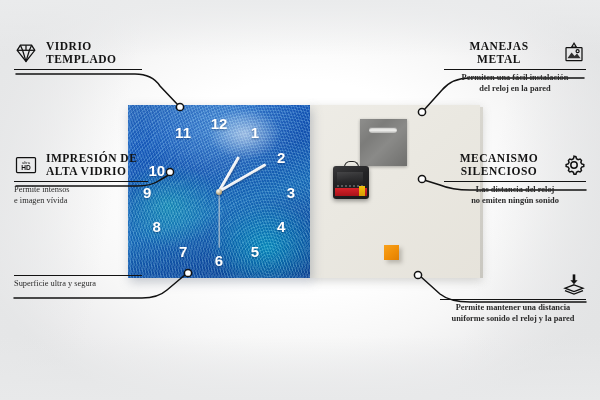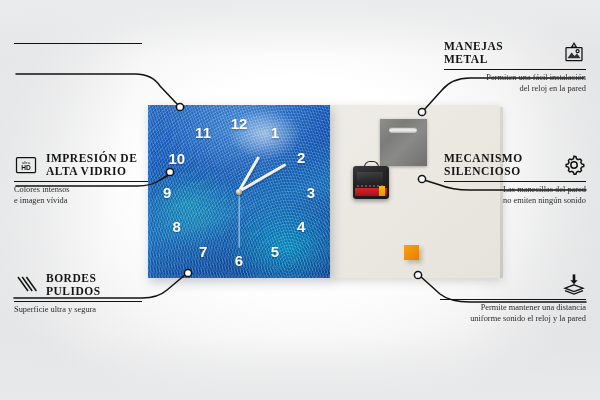--- a/index.html
+++ b/index.html
@@ -14,21 +14,21 @@
   
   .bg-base { position:absolute; inset:0; background:#fdfdfd; }
   .bg-v1 { position:absolute; inset:0;
     background:radial-gradient(ellipse 58% 62% at 50% 46%, #ffffff 0%, #ffffff 42%, #f7f7f7 66%, #ececed 88%, #e4e5e6 100%); }
   .bg-v2 { position:absolute; inset:0;
     background:linear-gradient(100deg, #e6e7e8 0%, rgba(255,255,255,0) 22%, rgba(255,255,255,0) 78%, #e3e4e5 100%); }
   .bg-v3 { position:absolute; inset:0;
     background:linear-gradient(180deg, #eaebec 0%, rgba(255,255,255,0) 14%, rgba(255,255,255,0) 84%, #e8e9ea 100%); }
 
   
-  #product { position:absolute; left:128px; top:105px; width:352px; height:173px;margin-left:20px; }
+  #product { position:absolute; left:128px; top:105px; width:352px; height:173px; }
 
   .panel-back {
     position:absolute; left:180px; top:0; width:172px; height:173px;
     background:linear-gradient(140deg,#eeece6 0%,#eae8e1 45%,#e6e3db 100%);
     box-shadow:2px 3px 9px rgba(120,118,112,.30);
   }
   .panel-back:after{
     content:""; position:absolute; right:-3px; top:2px; width:3px; height:171px;
     background:linear-gradient(180deg,#d9d7d0,#c9c7c0);
   }
@@ -135,22 +135,22 @@
   .callout .ttl{
     font-family:"Liberation Serif", serif; font-weight:700; color:#141414;
     font-size:11.5px; line-height:13px; letter-spacing:.5px; white-space:pre-line;
   }
   .callout .rule{ height:1.4px; background:#121212; margin-top:3px; }
   .callout .sub{
     font-family:"Liberation Serif", serif; color:#2b2b2b; font-size:8.4px;
     line-height:10.5px; margin-top:3px; white-space:pre-line;
   }
   .callout.right .head{ flex-direction:row; justify-content:flex-end; }
-  .callout.right .ttl{ text-align:left; }
-  .callout.right .sub{ text-align:right; }
+  .callout.right .ttl{ text-align:center; }
+  .callout.right .sub{ text-align:center;font-weight:bold; }
   .ico{ width:24px; height:24px; flex:0 0 24px; display:block; }
   .ico svg{ display:block; width:24px; height:24px; }
 
   .connector{ position:absolute; left:0; top:0; width:600px; height:400px; pointer-events:none; }
 </style>
 </head>
 <body>
 
 <div id="stage">
 
@@ -188,21 +188,21 @@
           <span class="numeral" style="left: 91px; top: 18.165px;">12</span>
           <span class="numeral" style="left: 126.945px; top: 27.3202px;">1</span>
           <span class="numeral" style="left: 153.259px; top: 52.3325px;">2</span>
           <span class="numeral" style="left: 162.89px; top: 86.5px;">3</span>
           <span class="numeral" style="left: 153.259px; top: 120.667px;">4</span>
           <span class="numeral" style="left: 126.945px; top: 145.68px;">5</span>
           <span class="numeral" style="left: 91px; top: 154.835px;">6</span>
           <span class="numeral" style="left: 55.055px; top: 145.68px;">7</span>
           <span class="numeral" style="left: 28.7414px; top: 120.667px;">8</span>
           <span class="numeral" style="left: 19.11px; top: 86.5px;">9</span>
-          <span class="numeral" style="left: 28.7414px; top: 53px;">10</span>
+          <span class="numeral" style="left: 28.7414px; top: 65px;">10</span>
           <span class="numeral" style="left: 55.055px; top: 27.3202px;">11</span>
         </div>
       <div class="hand sec" style="transform: rotate(90deg);"></div>
       <div class="hand hour" style="transform: rotate(-60deg);"></div>
       <div class="hand min" style="transform: rotate(-30deg);"></div>
       <div class="capnut"></div>
     </div>
   </div>
 
   <svg class="connector" viewBox="0 0 600 400">
@@ -218,52 +218,54 @@
       <circle cx="180" cy="107" r="3.6"></circle>
       <circle cx="170" cy="172" r="3.6"></circle>
       <circle cx="188" cy="273" r="3.6"></circle>
       <circle cx="422" cy="112" r="3.6"></circle>
       <circle cx="422" cy="179" r="3.6"></circle>
       <circle cx="418" cy="275" r="3.6"></circle>
     </g>
   </svg>
 
   <div class="callout left" style="left:14px; top:40px; width:142px;">
+    <div class="head">
+      <span class="ico">
+        <svg viewBox="0 0 24 24" fill="none" stroke="#111" stroke-width="1.25">
+          <path d="M3.2 9.3 L12 20.4 L20.8 9.3 L17.6 4.2 L6.4 4.2 Z"></path>
+          <path d="M3.2 9.3 H20.8"></path>
+            <path d="M6.4 4.2 L8.6 9.3 L12 20.4"></path>
+          <path d="M17.6 4.2 L15.4 9.3 L12 20.4"></path>
+            <path d="M12 4.2 V9.3"></path>
+        </svg>
+      </span>
+      <span class="ttl">VIDRIO
+TEMPLADO</span>
+    </div>
     <div class="rule" style="width:128px;"></div>
   </div>
 
   <div class="callout left" style="left:14px; top:152px; width:150px;">
     <div class="head">
       <span class="ico">
         <svg viewBox="0 0 24 24" fill="none" stroke="#111" stroke-width="1.25">
           <rect x="2.5" y="4.5" width="19" height="15" rx="1"></rect>
           <text x="12" y="11.2" font-family="Liberation Sans, sans-serif" font-size="4.2" fill="#111" stroke="none" text-anchor="middle">ultra</text>
           <text x="12" y="17.4" font-family="Liberation Sans, sans-serif" font-size="6.6" font-weight="bold" fill="#111" stroke="none" text-anchor="middle">HD</text>
         </svg>
       </span>
       <span class="ttl">IMPRESIÓN DE
 ALTA VIDRIO</span>
     </div>
     <div class="rule" style="width:134px;"></div>
-    <div class="sub">Colores intensos
+    <div class="sub">Permite intensos
 e imagen vívida</div>
   </div>
 
   <div class="callout left" style="left:14px; top:272px; width:142px;">
-    <div class="head">
-      <span class="ico">
-        <svg viewBox="0 0 24 24" fill="none" stroke="#111" stroke-width="1.5">
-          <path d="M4 4 L14 18"></path>
-            <path d="M8.2 4 L18.2 18"></path>
-            <path d="M12.4 4 L22.4 18"></path>
-        </svg>
-      </span>
-      <span class="ttl">BORDES
-PULIDOS</span>
-    </div>
     <div class="rule" style="width:128px;"></div>
     <div class="sub">Superficie ultra y segura</div>
   </div>
 
   <div class="callout right" style="left:444px; top:40px; width:142px;">
     <div class="head">
       <span class="ttl" style="flex:1;">MANEJAS
 METAL</span>
       <span class="ico">
         <svg viewBox="0 0 24 24" fill="none" stroke="#111" stroke-width="1.25">
@@ -284,21 +286,21 @@
       <span class="ttl" style="flex:1;">MECANISMO
 SILENCIOSO</span>
       <span class="ico">
         <svg viewBox="0 0 24 24" fill="none" stroke="#111" stroke-width="1.5">
           <path d="M12 3.2 l1.9 .5 .6 2.0 1.6 .9 2.0 -.6 1.35 1.35 -.6 2.0 .9 1.6 2.0 .6 0 1.9 -2.0 .6 -.9 1.6 .6 2.0 -1.35 1.35 -2.0 -.6 -1.6 .9 -.6 2.0 -1.9 0 -.6 -2.0 -1.6 -.9 -2.0 .6 -1.35 -1.35 .6 -2.0 -.9 -1.6 -2.0 -.6 0 -1.9 2.0 -.6 .9 -1.6 -.6 -2.0 1.35 -1.35 2.0 .6 1.6 -.9 .6 -2.0 z"></path>
           <circle cx="12" cy="12" r="3.2"></circle>
         </svg>
       </span>
     </div>
     <div class="rule" style="width:142px; margin-left:auto;"></div>
-    <div class="sub">Las manecillas del pared
+    <div class="sub">Las distancia del reloj
 no emiten ningún sonido</div>
   </div>
 
   <div class="callout right" style="left:440px; top:272px; width:146px;">
     <div class="head">
       <span class="ico">
         <svg viewBox="0 0 24 24" fill="none" stroke="#111" stroke-width="1.3">
           <path d="M12 2.4 V9.2" stroke-width="2.6"></path>
           <path d="M8.4 8.2 L12 12.2 L15.6 8.2 Z" fill="#111" stroke="none"></path>
           <path d="M12 12.8 L21 16.2 L12 19.6 L3 16.2 Z"></path>

